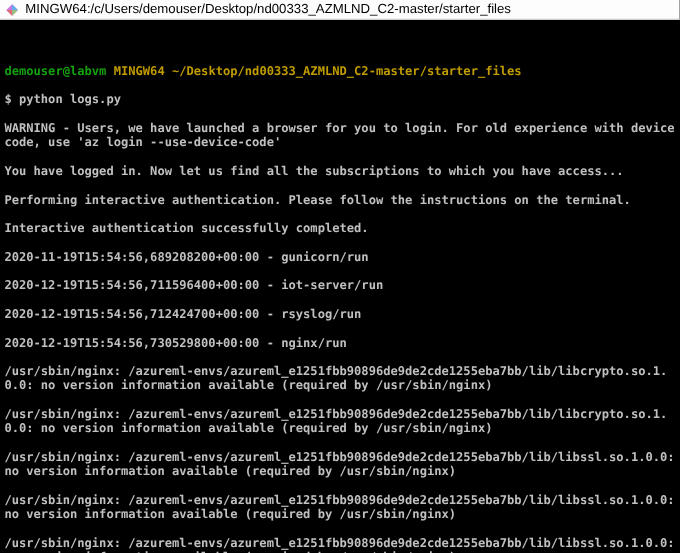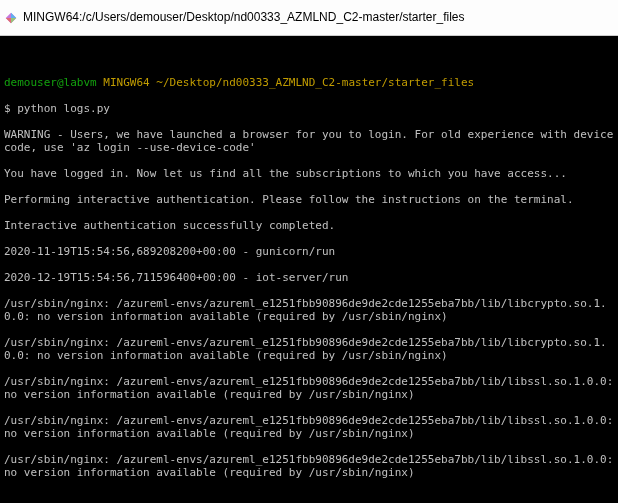--- a/index.html
+++ b/index.html
@@ -6,21 +6,21 @@
     body {
       width: 618px;
       height: 503px;
       background: #000;
       font-family: "Lucida Console", "Consolas", monospace;
       font-size: 11px;
       line-height: 13px;
       overflow: hidden;
     }
     .titlebar {
-      height: 36px;
+      height: 18px;
       background: #fdfdfd;
       display: flex;
       align-items: center;
       padding: 0 4px;
       border-bottom: 1px solid #ccc;
     }
     .titlebar-icon {
       width: 14px;
       height: 14px;
       margin-right: 5px;
@@ -33,21 +33,21 @@
       white-space: nowrap;
     }
     .terminal {
       padding: 1px 4px;
       white-space: pre-wrap;
       word-break: break-all;
       color: #c0c0c0;
     }
     .prompt-user { color: #13a10e; }
     .prompt-path { color: #c19c00; }
-    .line { display: block; }
+    .line { display: block; font-weight: bold; }
     .blank { height: 13px; }
   </style>
 </head>
 <body>
 
 <div class="titlebar">
   <span class="titlebar-icon">
     <svg viewBox="0 0 16 16">
       <path d="M8 2 L14 8 L8 14 L2 8 Z" fill="#c678dd"></path>
       <path d="M8 2 L14 8 L8 8 Z" fill="#61afef"></path>
@@ -61,20 +61,22 @@
 <div class="terminal">
 <div class="blank"></div>
 <span class="line"><span class="prompt-user">demouser@labvm</span> <span class="prompt-path">MINGW64</span> <span class="prompt-path">~/Desktop/nd00333_AZMLND_C2-master/starter_files</span></span>
 <span class="line">$ <span>python logs.py</span></span>
 <span class="line">WARNING - Users, we have launched a browser for you to login. For old experience with device code, use 'az login --use-device-code'</span>
 <span class="line">You have logged in. Now let us find all the subscriptions to which you have access...</span>
 <span class="line">Performing interactive authentication. Please follow the instructions on the terminal.</span>
 <span class="line">Interactive authentication successfully completed.</span>
 <span class="line">2020-11-19T15:54:56,689208200+00:00 - gunicorn/run</span>
 <span class="line">2020-12-19T15:54:56,711596400+00:00 - iot-server/run</span>
+<span class="line">2020-12-19T15:54:56,712424700+00:00 - rsyslog/run</span>
+<span class="line">2020-12-19T15:54:56,730529800+00:00 - nginx/run</span>
 <span class="line">/usr/sbin/nginx: /azureml-envs/azureml_e1251fbb90896de9de2cde1255eba7bb/lib/libcrypto.so.1.0.0: no version information available (required by /usr/sbin/nginx)</span>
 <span class="line">/usr/sbin/nginx: /azureml-envs/azureml_e1251fbb90896de9de2cde1255eba7bb/lib/libcrypto.so.1.0.0: no version information available (required by /usr/sbin/nginx)</span>
 <span class="line">/usr/sbin/nginx: /azureml-envs/azureml_e1251fbb90896de9de2cde1255eba7bb/lib/libssl.so.1.0.0: no version information available (required by /usr/sbin/nginx)</span>
 <span class="line">/usr/sbin/nginx: /azureml-envs/azureml_e1251fbb90896de9de2cde1255eba7bb/lib/libssl.so.1.0.0: no version information available (required by /usr/sbin/nginx)</span>
 <span class="line">/usr/sbin/nginx: /azureml-envs/azureml_e1251fbb90896de9de2cde1255eba7bb/lib/libssl.so.1.0.0: no version information available (required by /usr/sbin/nginx)</span>
 
 
 
 
 

